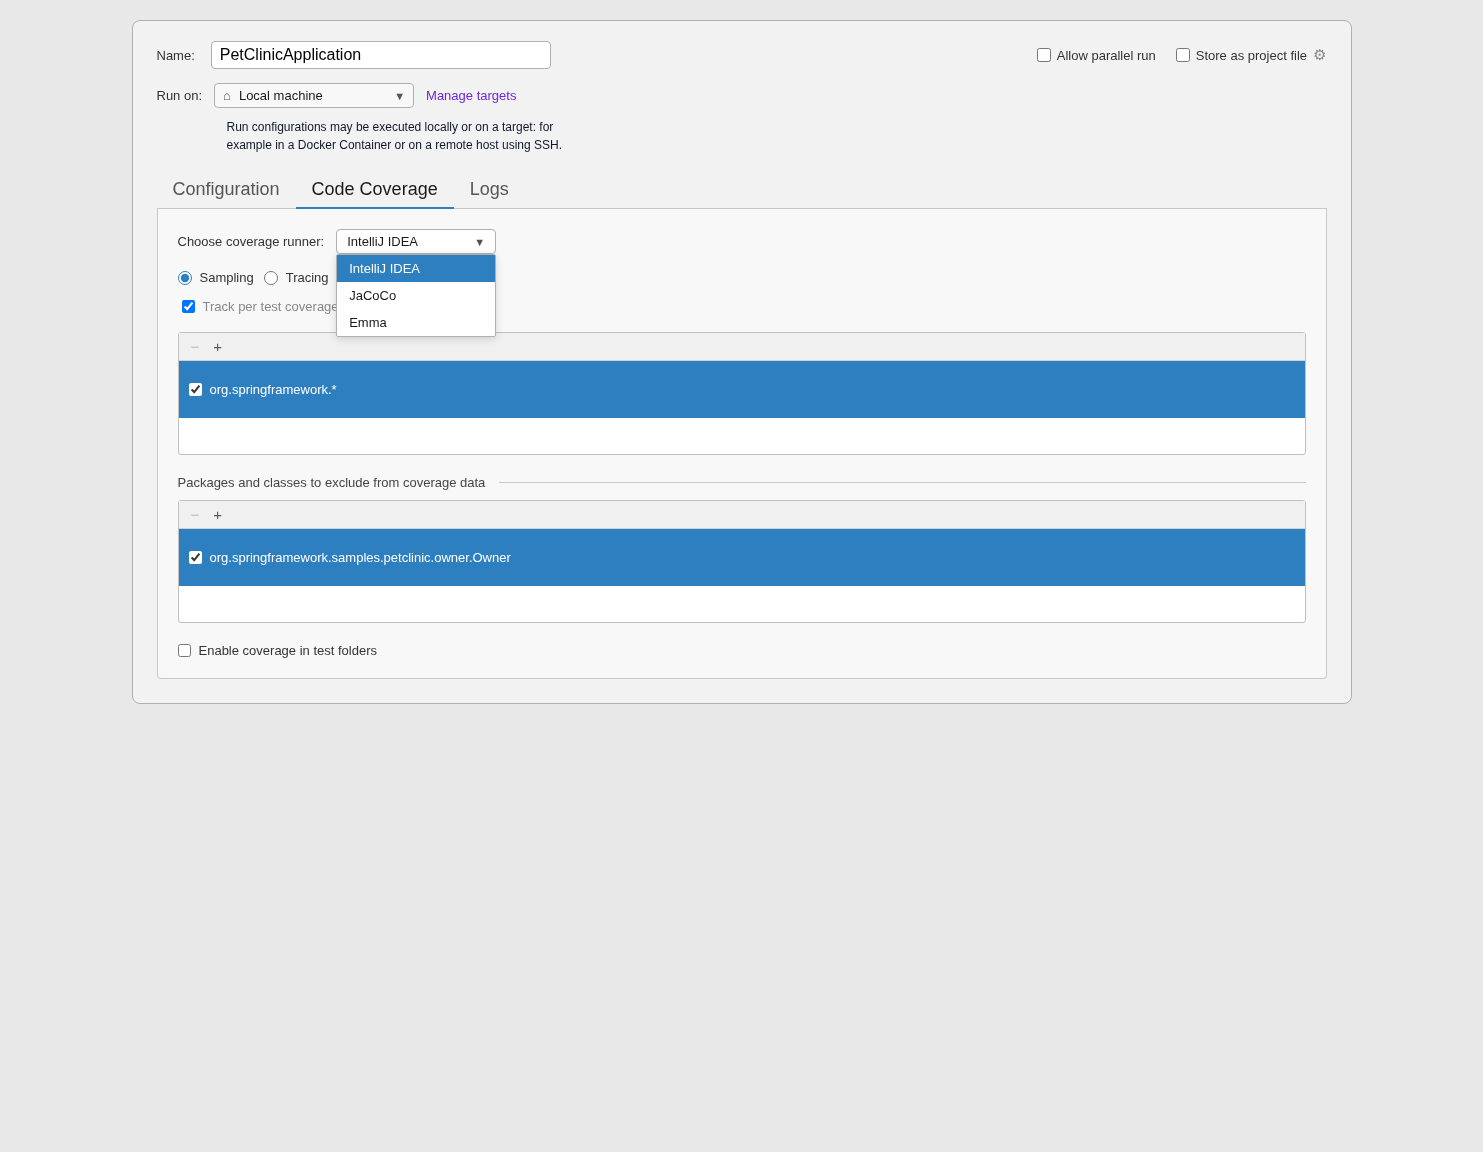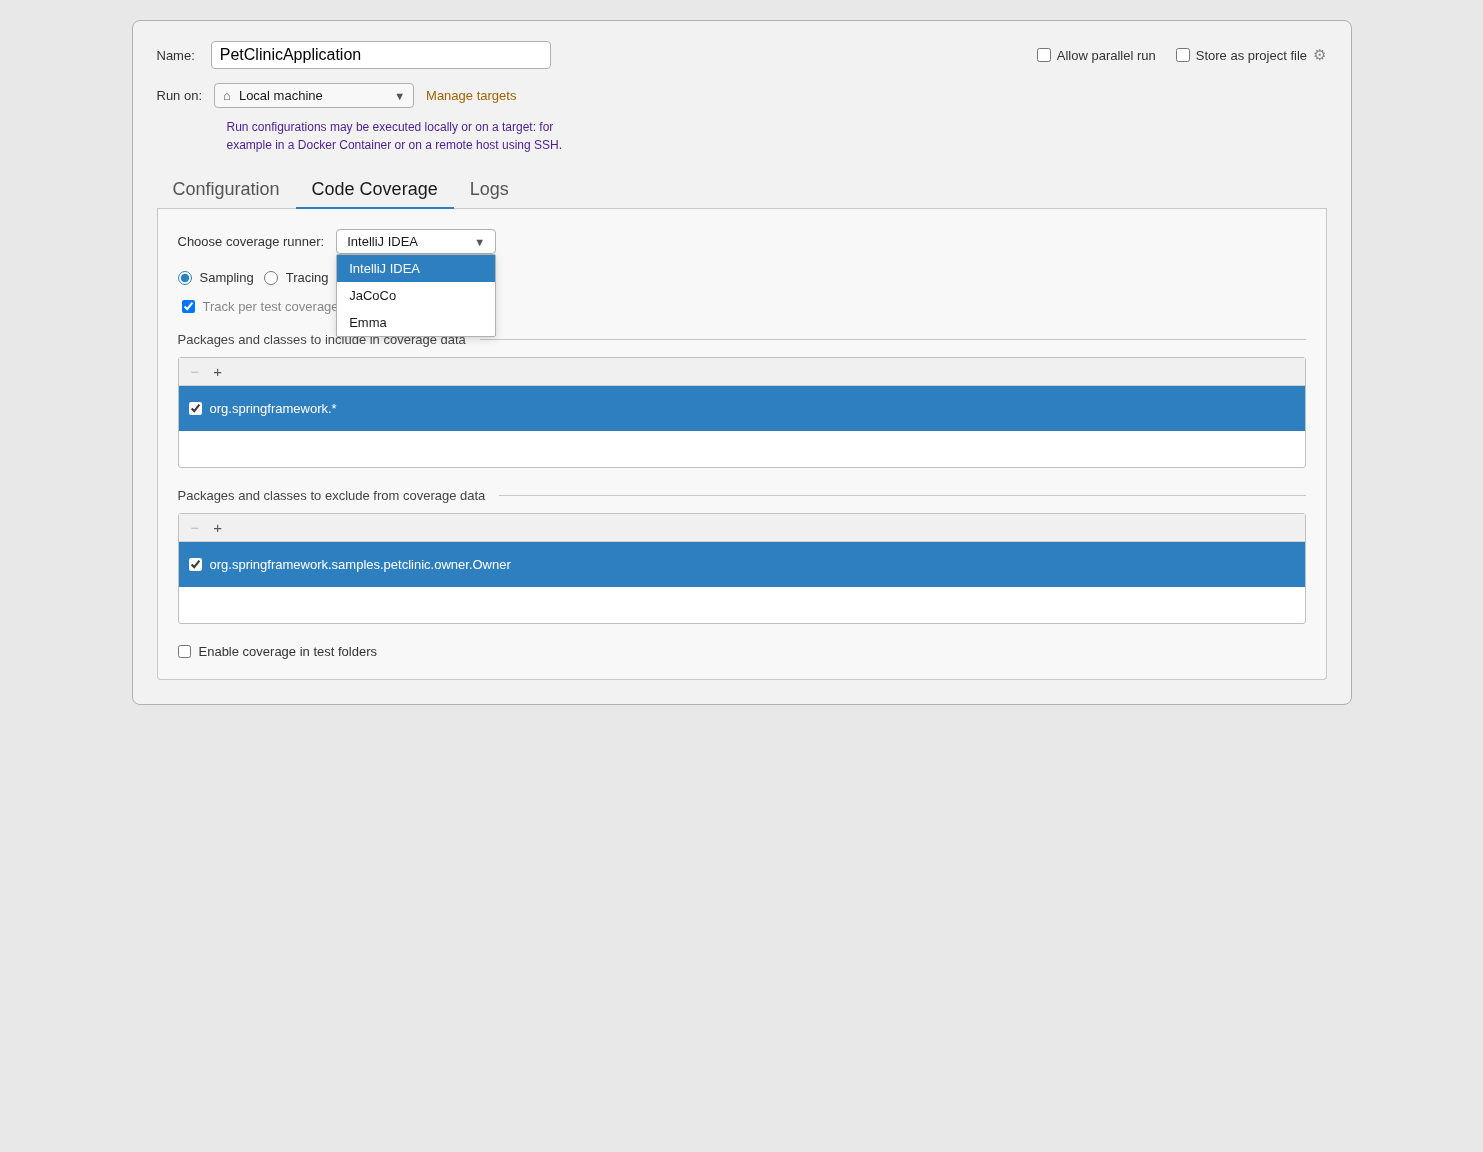--- a/index.html
+++ b/index.html
@@ -109,29 +109,29 @@
       color: #1a1a1a;
       flex: 1;
     }
 
     .dropdown-arrow {
       font-size: 11px;
       color: #555;
     }
 
     .manage-targets-link {
-      color: #a16207;
+      color: #6d28d9;
       font-size: 13px;
       text-decoration: none;
       cursor: pointer;
     }
 
     .hint-text {
       font-size: 12px;
-      color: #4c1d95;
+      color: #0f172a;
       margin-left: 70px;
       margin-bottom: 18px;
       line-height: 1.5;
     }
 
     .tabs-row {
       display: flex;
       align-items: flex-end;
       border-bottom: 1px solid #c8c8c8;
       margin-bottom: 0;
@@ -308,21 +308,21 @@
       cursor: default;
     }
 
     .list-items {
       min-height: 70px;
     }
 
     .list-item-row {
       display: flex;
       align-items: center;
-      padding: 15px 10px;
+      padding: 21px 10px;
       gap: 8px;
       font-size: 13px;
     }
 
     .list-item-row.selected {
       background: #2e7fc0;
       color: #fff;
     }
 
     .list-item-row input[type="checkbox"] {
@@ -419,23 +419,20 @@
         <input type="radio" id="tracing" name="coverage-mode" style="">
         <label for="tracing">Tracing</label>
       </div>
     </div>
 
     <div class="track-coverage-row">
       <input type="checkbox" id="track-coverage" checked="" style="">
       <label for="track-coverage" class="track-coverage-label">Track per test coverage</label>
     </div>
 
-    <div class="section-header">
-      <span>Packages and classes to include in coverage data</span>
-    </div>
 
     <div class="list-container">
       <div class="list-toolbar">
         <button class="toolbar-btn disabled">−</button>
         <button class="toolbar-btn">+</button>
       </div>
       <div class="list-items">
         <div class="list-item-row selected">
           <input type="checkbox" checked="" style="">
           <span>org.springframework.*</span>

